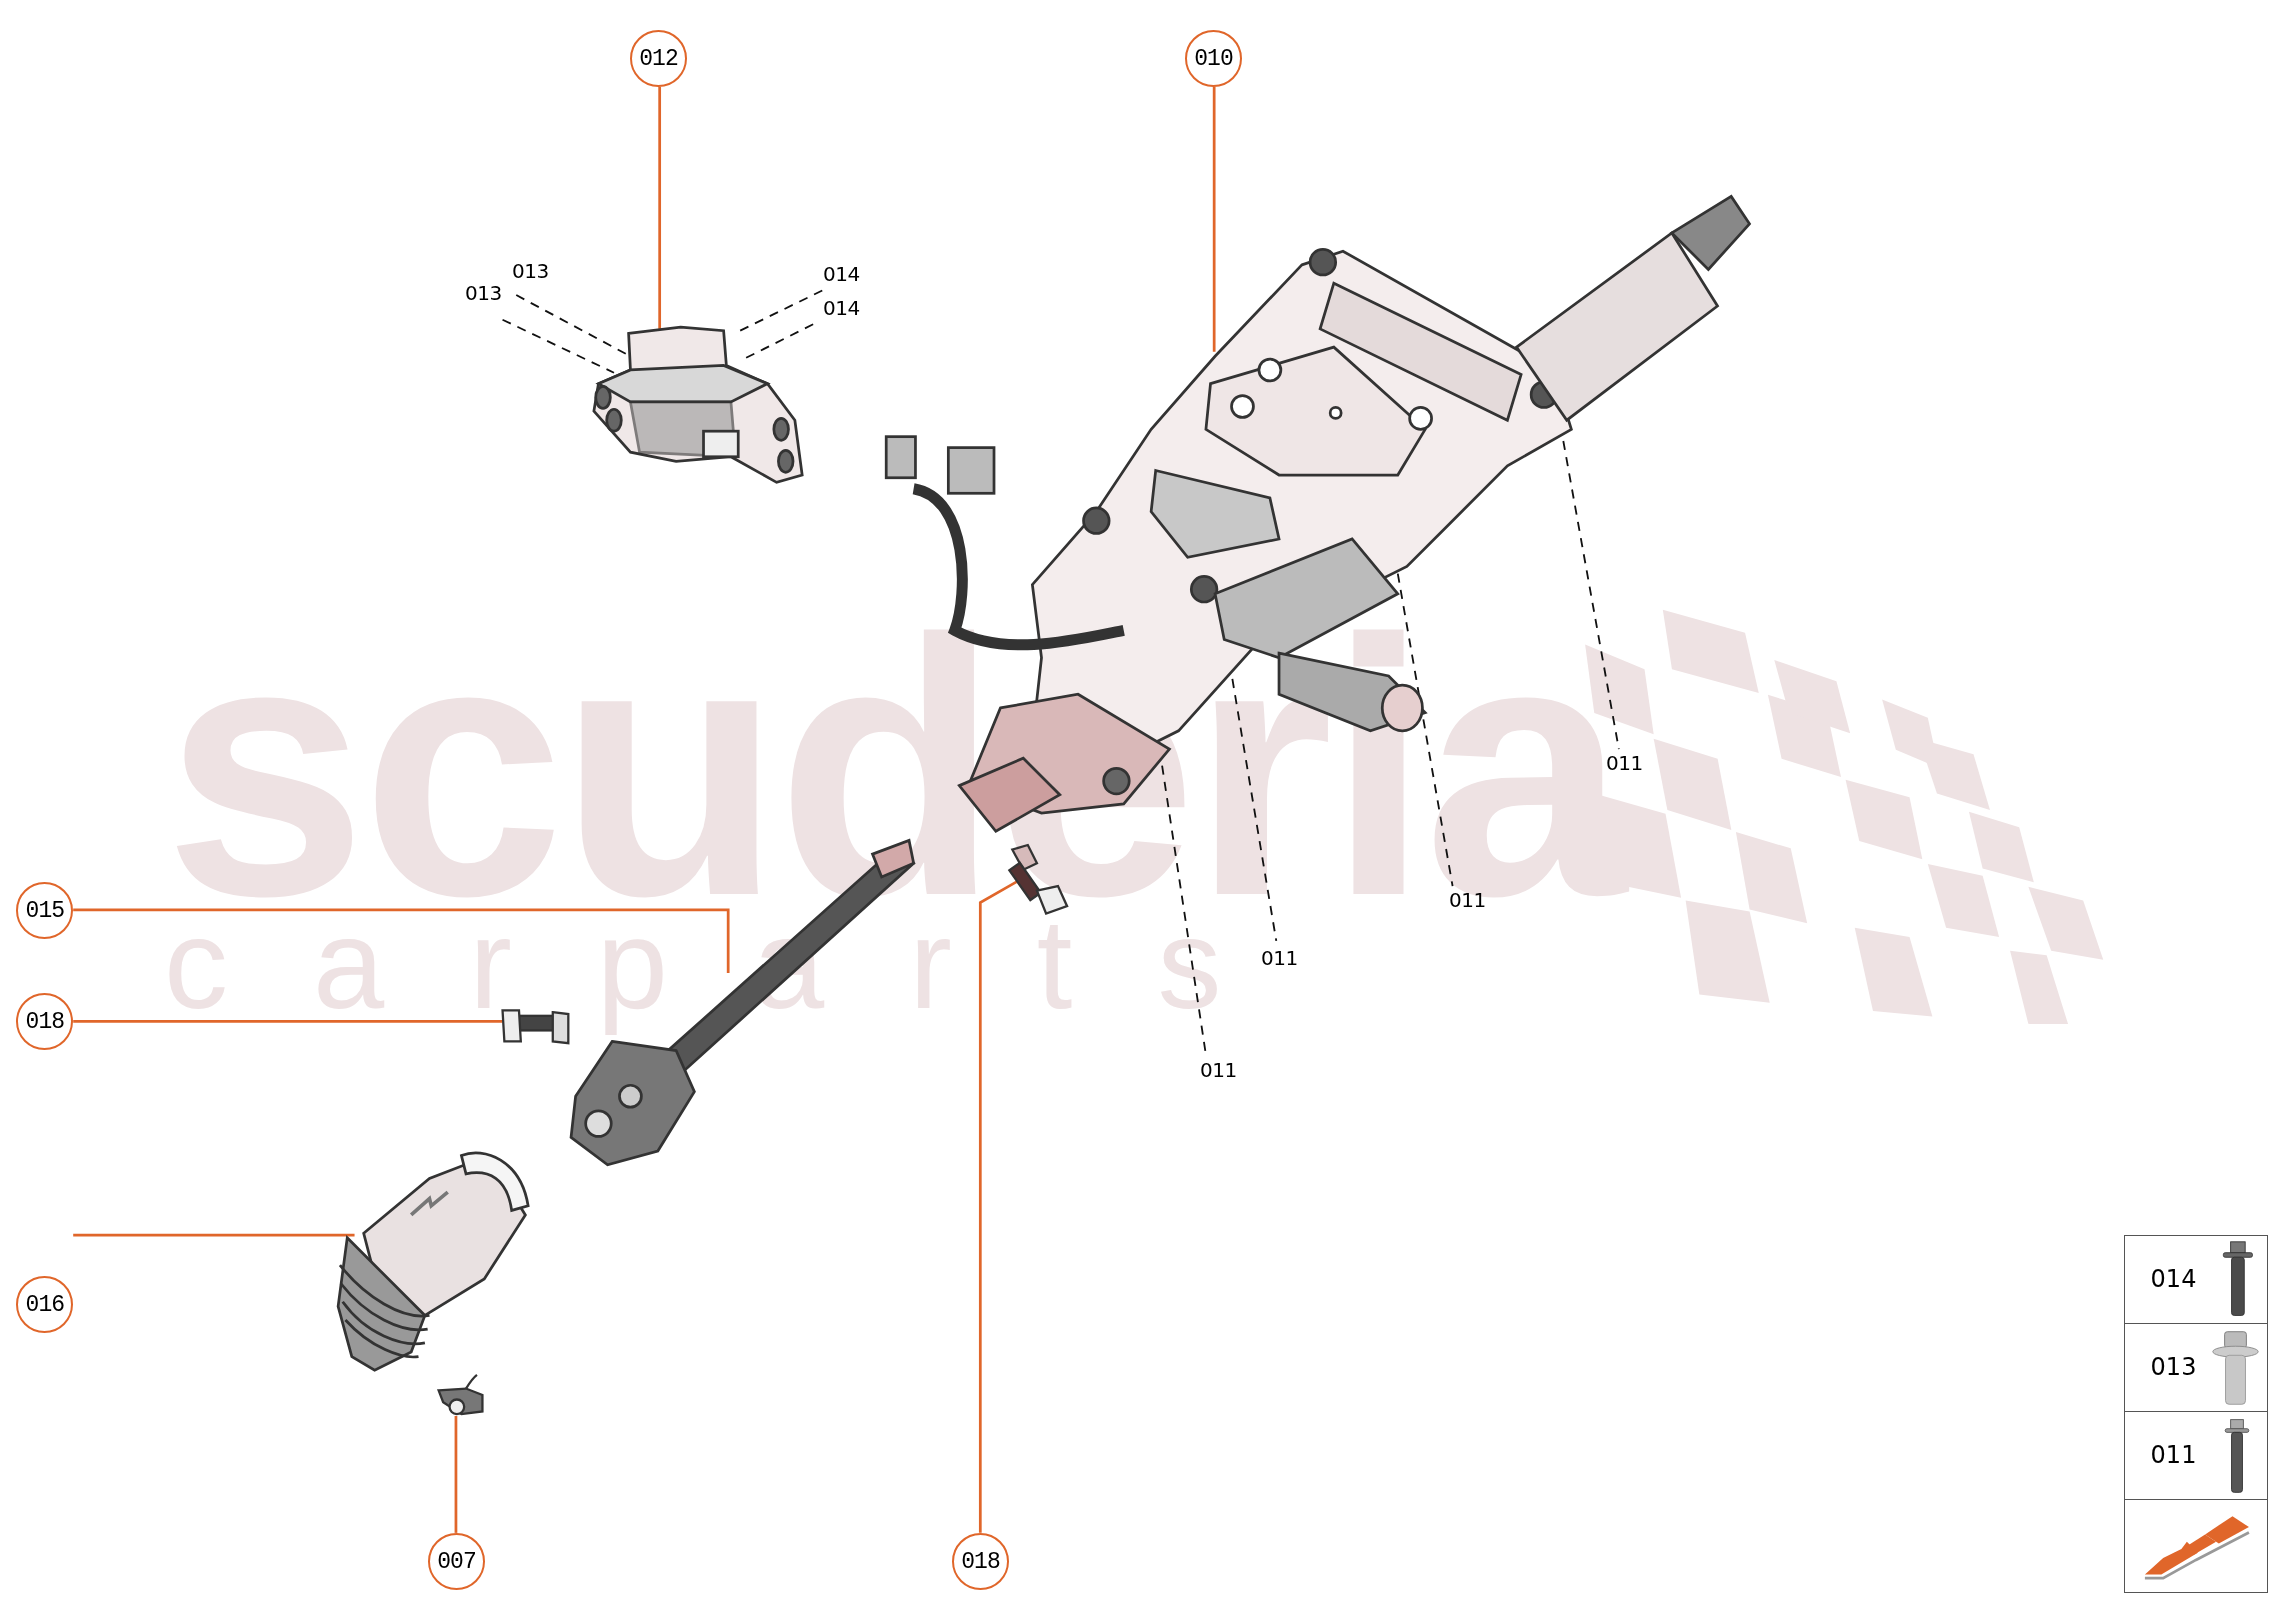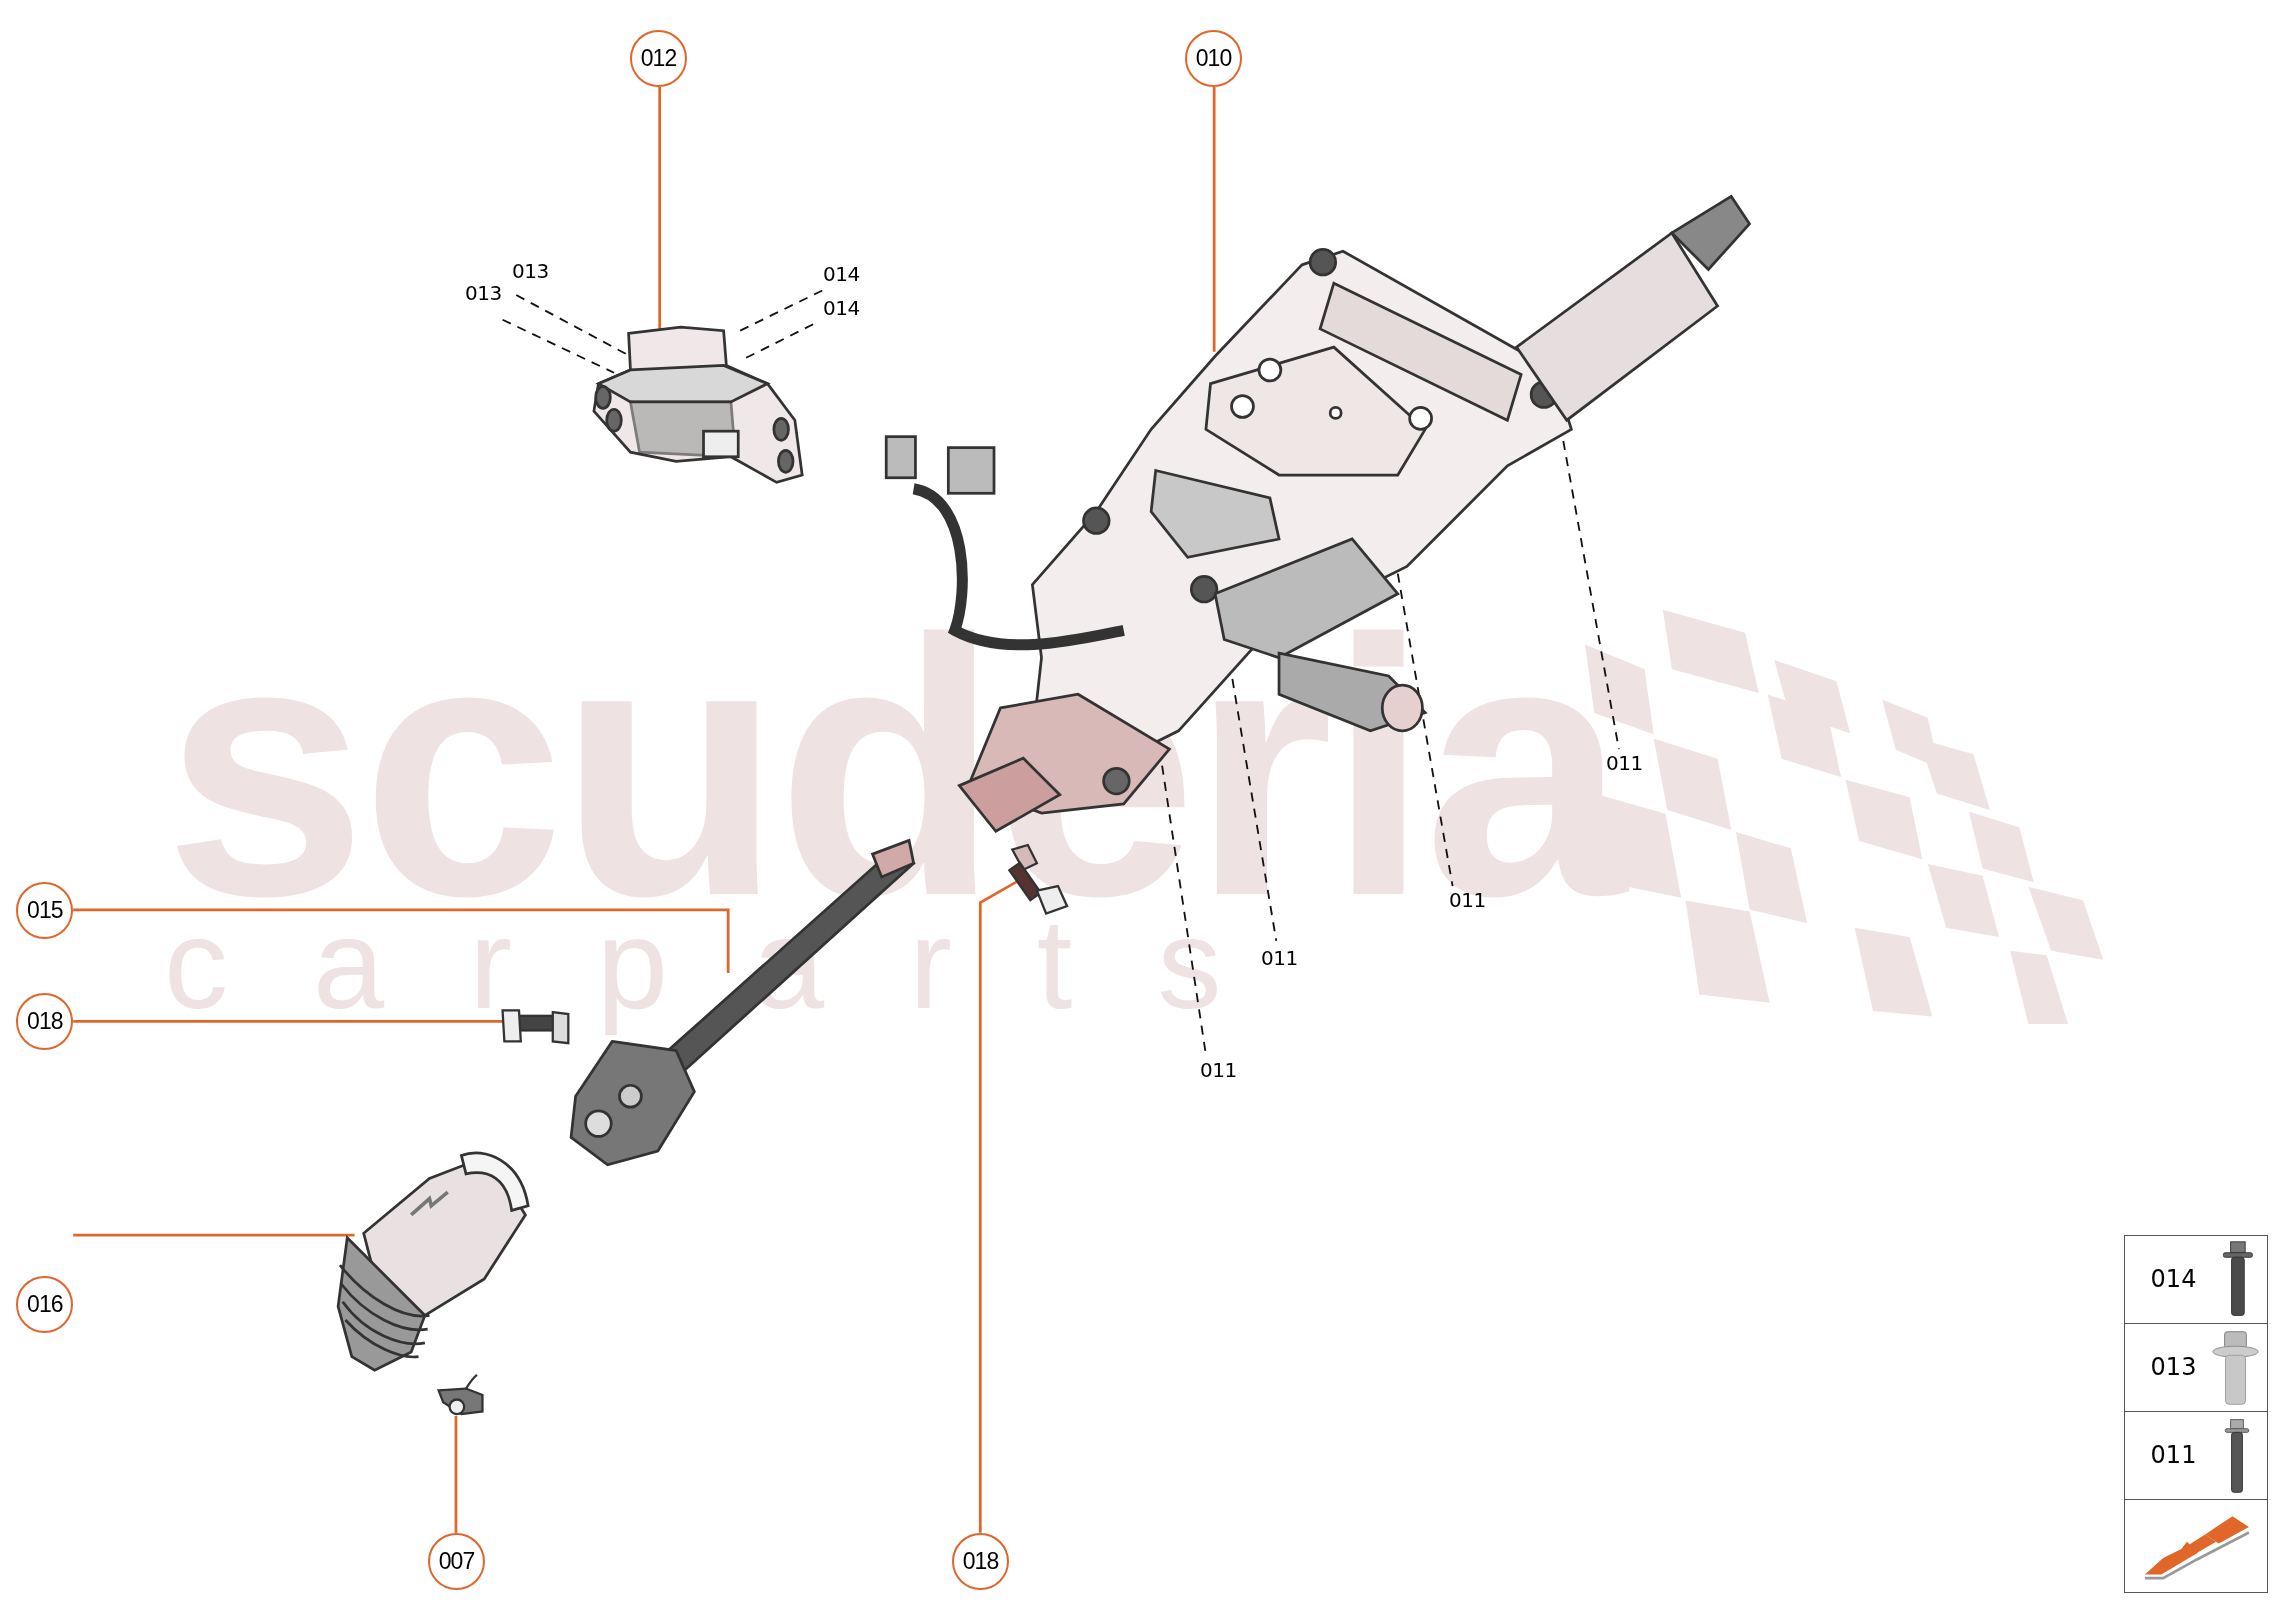--- a/index.html
+++ b/index.html
@@ -1,21 +1,21 @@
 <!DOCTYPE html>
 <html style="font-size:14.6px"><head>
 <meta charset="utf-8">
 <style>
   html,body{margin:0;padding:0;background:#ffffff;}
   body{width:2284px;height:1616px;position:relative;overflow:hidden;font-family:"DejaVu Sans","Liberation Sans",sans-serif;}
   .canvas{position:absolute;left:0;top:0;width:2284px;height:1616px;}
   .wm-word{position:absolute;color:#EEE2E3;font-family:"Liberation Sans",sans-serif;font-weight:bold;white-space:nowrap;line-height:1;}
   .wm-main{left:164px;top:585px;font-size:365px;letter-spacing:-5.5px;}
   .wm-sub{left:164px;top:900px;font-size:128px;letter-spacing:85px;font-weight:normal;}
-  .callout{position:absolute;width:53px;height:53px;border:2.7px solid #E0662A;border-radius:50%;background:#fff;display:flex;align-items:center;justify-content:center;font-size:23px;color:#000;font-family:Liberation Sans, sans-serif;letter-spacing:-0.9px;}
+  .callout{position:absolute;width:53px;height:53px;border:2.7px solid #E0662A;border-radius:50%;background:#fff;display:flex;align-items:center;justify-content:center;font-size:23px;color:#000;font-family:Liberation Mono, monospace;letter-spacing:-0.9px;}
   .ref{position:absolute;font-size:20px;color:#000;font-family:"DejaVu Sans",sans-serif;letter-spacing:-0.5px;}
   .legend{position:absolute;left:2124px;top:1235px;width:142px;height:356px;border:1.8px solid #555;background:#fff;}
   .legend-row{position:relative;height:87px;border-bottom:1.8px solid #555;}
   .legend-row .lbl{position:absolute;left:25.6px;top:29px;font-size:24px;color:#000;font-family:"DejaVu Sans",sans-serif;}
   .legend-row svg{position:absolute;right:7.3px;top:3.7px;}
   .legend-dir{position:relative;height:87px;}
   .legend-dir svg{position:absolute;left:16.4px;top:7.3px;}
 </style>
 </head>
 <body>

